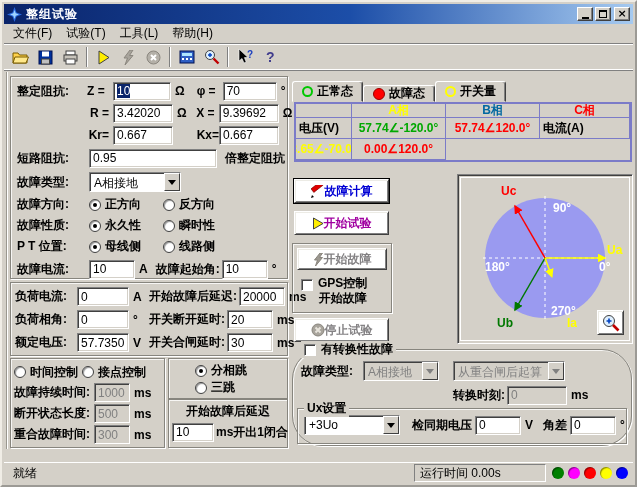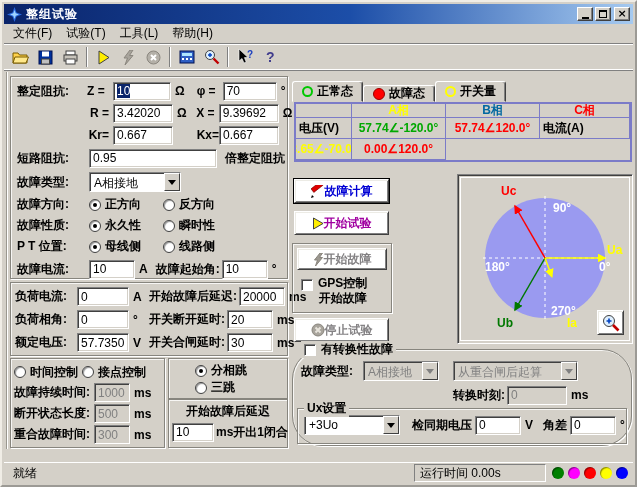--- a/index.html
+++ b/index.html
@@ -441,21 +441,21 @@
     <div class="grouplbl" style="left:8px">
       <span class="cb"></span>
       <span class="lbl">有转换性故障</span>
     </div>
     <div class="row" style="height:26px; margin-top:8px; padding-left:8px">
       <span class="lbl" style="width:62px">故障类型:</span>
       <span class="combo dis" style="width:76px">
         <span class="ct">A相接地</span>
         <span class="ca"></span>
       </span>
-      <span class="combo dis" style="width:125px; margin-left:14px">
+      <span class="combo dis" style="width:112px; margin-left:14px">
         <span class="ct">从重合闸后起算</span>
         <span class="ca"></span>
       </span>
     </div>
     <div class="row" style="height:22px; padding-left:160px">
       <span class="lbl">转换时刻:</span>
       <span class="fld dis" style="width:60px; margin-left:2px">0</span>
       <span class="unit">ms</span>
     </div>
     <div class="etched" style="left:4px; right:4px; top:58px; height:36px;">

